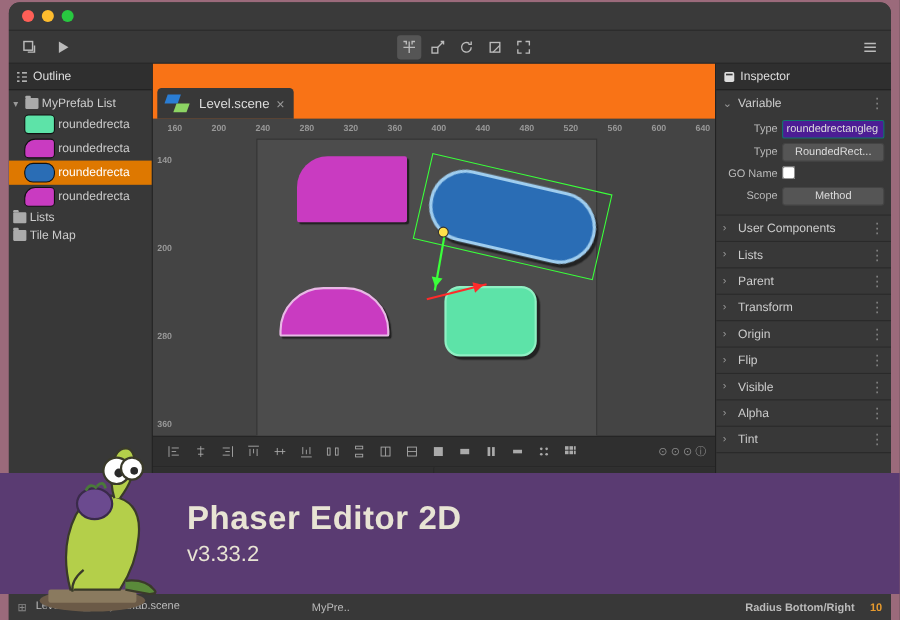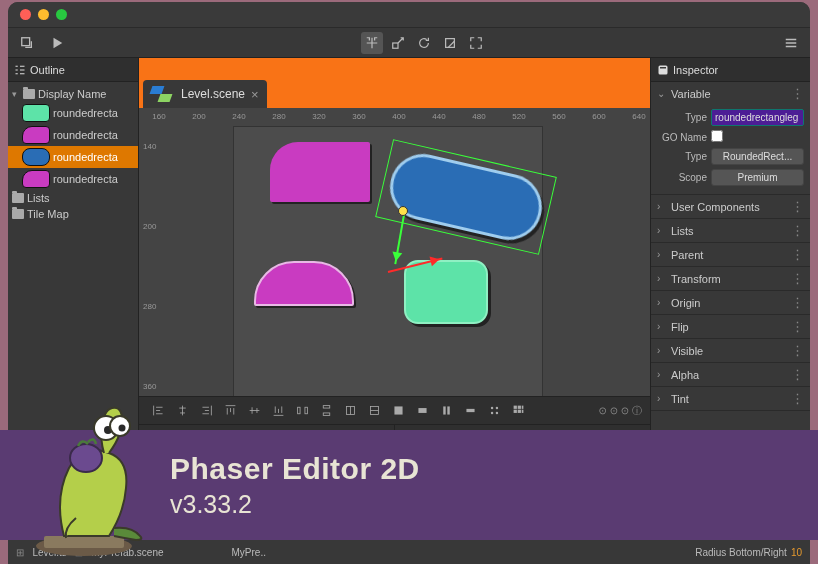--- a/index.html
+++ b/index.html
@@ -32,21 +32,21 @@
 .swatch.blue { background: #2a6db5; border-radius: 8px; }
 .folder-ico { width: 12px; height: 10px; background: #aaa; border-radius: 1px; position: relative; }
 .folder-ico::before { content: ''; position: absolute; top: -2px; left: 0; width: 5px; height: 2px; background: #aaa; border-radius: 1px 1px 0 0; }
 .center { flex: 1; display: flex; flex-direction: column; background: #383838; min-width: 0; }
 .tabbar { height: 50px; display: flex; align-items: flex-end; padding-left: 4px; background: #f97316; }
 .tab { display: flex; align-items: center; gap: 6px; background: #383838; padding: 6px 8px; border-radius: 4px 4px 0 0; color: #ddd; font-size: 12px; cursor: pointer; }
 .tab .scene-ico { width: 24px; height: 16px; position: relative; }
 .tab .scene-ico .p1 { position: absolute; width: 12px; height: 8px; background: #2a7dd4; transform: skewX(-20deg); left: 0; top: 0; }
 .tab .scene-ico .p2 { position: absolute; width: 12px; height: 8px; background: #8dd463; transform: skewX(-20deg); left: 8px; top: 8px; }
 .tab .close { color: #999; font-size: 13px; }
-.canvas-area { flex: 1; background: #444; position: relative; overflow: hidden; }
+.canvas-area { flex: 1; background: #444; position: relative; overflow: hidden; font-weight: bold; }
 .ruler-h { position: absolute; top: 0; left: 20px; right: 0; height: 18px; }
 .ruler-h span { position: absolute; font-size: 8px; color: #999; top: 4px; transform: translateX(-50%); }
 .ruler-v { position: absolute; top: 18px; left: 0; width: 20px; bottom: 0; }
 .ruler-v span { position: absolute; font-size: 8px; color: #999; left: 4px; transform: translateY(-50%); }
 .stage { position: absolute; left: 94px; top: 18px; width: 310px; height: 290px; background: #4c4c4c; border: 1px solid #333; }
 .shape { position: absolute; }
 .shape.sh1 { left: 36px; top: 15px; width: 100px; height: 60px; background: #c93bc1; border-radius: 28px 2px 2px 2px; filter: drop-shadow(2px 2px 0 #222); }
 .shape.sh2 { left: 20px; top: 134px; width: 100px; height: 45px; background: #c93bc1; border-radius: 40px 40px 2px 2px; filter: drop-shadow(2px 2px 0 #222); border: 2px solid #e8b8e5; }
 .shape.sh3 { left: 170px; top: 133px; width: 84px; height: 64px; background: #5de3a8; border-radius: 14px; filter: drop-shadow(3px 3px 0 #222); border: 2px solid #8ff0c3; }
 .sel-box { position: absolute; left: 148px; top: 30px; width: 168px; height: 80px; border: 1px solid #3aff3a; transform: rotate(13deg); }
@@ -83,26 +83,26 @@
 .insp-props { padding: 2px 6px 6px; }
 .prop-row { display: flex; align-items: center; gap: 4px; padding: 2px 0; font-size: 10px; color: #bbb; }
 .prop-row .lbl { width: 50px; text-align: right; }
 .prop-row .val { flex: 1; }
 .prop-row input[type=text] { width: 100%; background: #4c1d95; border: 1px solid #0f766e; color: #ddd; padding: 2px 3px; font-size: 10px; border-radius: 2px; }
 .prop-row input[type=checkbox] { width: 12px; height: 12px; }
 .prop-row button { width: 100%; background: #555; border: 1px solid #444; color: #ddd; padding: 2px 3px; font-size: 10px; border-radius: 3px; cursor: pointer; text-align: center; }
 .banner { position: absolute; left: 0; right: 0; bottom: 24px; height: 110px; background: #5a3b72; display: flex; align-items: center; }
 .banner-text { margin-left: 170px; color: #e8e4d4; }
 .banner-text .bt1 { font-size: 30px; font-weight: 600; letter-spacing: 0.5px; }
-.banner-text .bt2 { font-size: 25px; font-weight: 500; margin-top: 4px; }
+.banner-text .bt2 { font-size: 20px; font-weight: 500; margin-top: 4px; }
 .mascot { position: absolute; left: 14px; bottom: 6px; width: 150px; height: 160px; }
 .bottom-strip { position: absolute; left: 8px; right: 8px; bottom: 0; height: 24px; background: #383838; display: flex; align-items: center; padding: 0 8px; font-size: 10px; color: #bbb; }
 .bottom-strip .bs-left { display: flex; gap: 8px; }
-.bottom-strip .bs-mid { margin-left: 68px; }
-.bottom-strip .bs-right { margin-left: auto; display: flex; gap: 4px; align-items: flex-start; }
+.bottom-strip .bs-mid { margin-left: 120px; }
+.bottom-strip .bs-right { margin-left: auto; display: flex; gap: 14px; align-items: flex-start; font-weight: bold; }
 .muted { color: #888; }
 </style>
 </head>
 <body>
 
 <div class="window">
   <div class="titlebar">
     <div class="traffic">
       <div class="dot r"></div>
       <div class="dot y"></div>
@@ -167,21 +167,21 @@
       <div class="panel-header">
         <svg viewBox="0 0 16 16" fill="none" stroke="currentColor" stroke-width="1.5">
             <path d="M2 3h3M2 8h3M2 13h3M8 3h6M8 8h6M8 13h6"></path>
           </svg>
         <span>Outline</span>
       </div>
       <div class="outline-body">
         <div class="tree-item">
           <span class="caret">▾</span>
             <div class="folder-ico"></div>
-          <span>Display Name</span>
+          <span>MyPrefab List</span>
         </div>
         <div class="tree-item indent1">
           <div class="swatch green"></div>
           <span>roundedrecta</span>
         </div>
         <div class="tree-item indent1">
           <div class="swatch magenta"></div>
           <span>roundedrecta</span>
         </div>
         <div class="tree-item indent1 selected">
@@ -422,30 +422,30 @@
             <span class="caret">⌄</span>
               <span>Variable</span>
             <span class="more">⋮</span>
           </div>
           <div class="insp-props">
             <div class="prop-row">
               <span class="lbl">Type</span>
               <div class="val"><input type="text" value="roundedrectangleg" style=""></div>
             </div>
             <div class="prop-row">
+              <span class="lbl">Type</span>
+              <div class="val"><button>RoundedRect...</button></div>
+            </div>
+            <div class="prop-row">
               <span class="lbl">GO Name</span>
               <div class="val"><input type="checkbox" style=""></div>
             </div>
             <div class="prop-row">
-              <span class="lbl">Type</span>
-              <div class="val"><button>RoundedRect...</button></div>
-            </div>
-            <div class="prop-row">
               <span class="lbl">Scope</span>
-              <div class="val"><button>Premium</button></div>
+              <div class="val"><button>Method</button></div>
             </div>
           </div>
         </div>
         <div class="insp-section">
             <div class="insp-sec-head">
               <span class="caret">›</span>
               <span>User Components</span>
               <span class="more">⋮</span>
             </div>
           </div>

